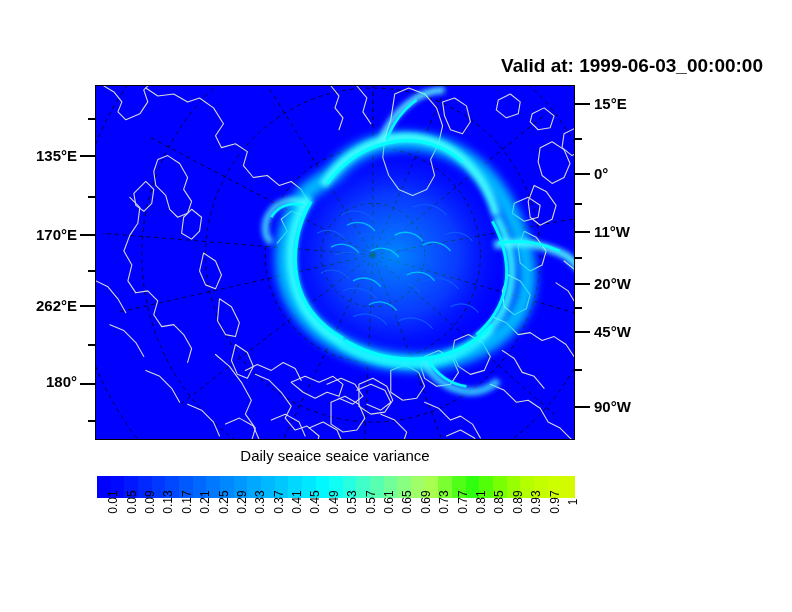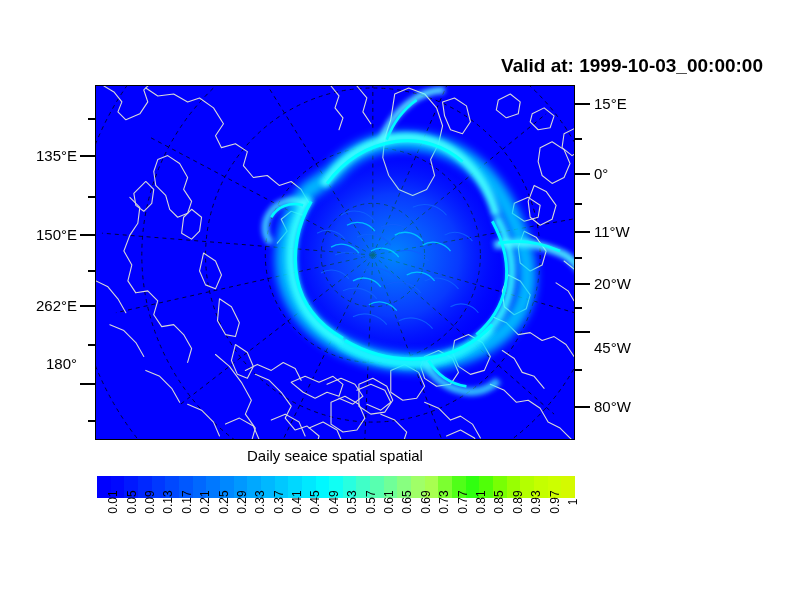--- a/index.html
+++ b/index.html
@@ -59,20 +59,21 @@
   .tick.major-left  { left: 80px;  width: 15px; }
   .tick.minor-left  { left: 88px;  width: 7px;  }
   .tick.major-right { left: 575px; width: 15px; }
   .tick.minor-right { left: 575px; width: 7px;  }
 
   .axis-label {
     position: absolute;
     font-size: 15px;
     white-space: nowrap;
     line-height: 1;
+    font-weight: bold;
   }
   .axis-label.left  { right: 715px; text-align: right; }
   .axis-label.right { left: 594px;  text-align: left;  }
 
   
   #caption {
     position: absolute;
     left: 95px;
     top: 447px;
     width: 480px;
@@ -115,21 +116,21 @@
     font-size: 12px;
     white-space: nowrap;
     transform: translateX(-50%) rotate(-90deg);
     transform-origin: center top;
     display: block;
   }
 </style>
 </head>
 <body>
 
-<div id="title">Valid at: 1999-10-03_00:00:00</div>
+<div id="title">Valid at: 1999-06-03_00:00:00</div>
 
 <div id="map-panel">
   <svg id="map-svg" viewBox="0 0 480 355" preserveAspectRatio="none">
     <defs>
       <radialGradient id="iceGlow" cx="0.5" cy="0.5" r="0.5">
         <stop offset="0%" stop-color="#00FFFF" stop-opacity="0.95"></stop>
         <stop offset="55%" stop-color="#20E8FF" stop-opacity="0.45"></stop>
         <stop offset="100%" stop-color="#0020FF" stop-opacity="0"></stop>
       </radialGradient>
       <filter id="soft" x="-30%" y="-30%" width="160%" height="160%">
@@ -319,44 +320,44 @@
 <div class="tick major-left" style="top:234px"></div>
 <div class="tick major-left" style="top:305px"></div>
 <div class="tick major-left" style="top:383px"></div>
 <div class="tick minor-left" style="top:118px"></div>
 <div class="tick minor-left" style="top:196px"></div>
 <div class="tick minor-left" style="top:270px"></div>
 <div class="tick minor-left" style="top:344px"></div>
 <div class="tick minor-left" style="top:420px"></div>
 
 <div class="axis-label left" style="top:148px">135°E</div>
-<div class="axis-label left" style="top:227px">150°E</div>
+<div class="axis-label left" style="top:227px">170°E</div>
 <div class="axis-label left" style="top:298px">262°E</div>
-<div class="axis-label left" style="top:356px">180°</div>
+<div class="axis-label left" style="top:374px">180°</div>
 
 <div class="tick major-right" style="top:103px"></div>
 <div class="tick major-right" style="top:173px"></div>
 <div class="tick major-right" style="top:231px"></div>
 <div class="tick major-right" style="top:283px"></div>
 <div class="tick major-right" style="top:331px"></div>
 <div class="tick major-right" style="top:406px"></div>
 <div class="tick minor-right" style="top:138px"></div>
 <div class="tick minor-right" style="top:203px"></div>
 <div class="tick minor-right" style="top:257px"></div>
 <div class="tick minor-right" style="top:307px"></div>
 <div class="tick minor-right" style="top:369px"></div>
 
 <div class="axis-label right" style="top:96px">15°E</div>
 <div class="axis-label right" style="top:166px">0°</div>
 <div class="axis-label right" style="top:224px">11°W</div>
 <div class="axis-label right" style="top:276px">20°W</div>
-<div class="axis-label right" style="top:340px">45°W</div>
-<div class="axis-label right" style="top:399px">80°W</div>
-
-<div id="caption">Daily seaice spatial spatial</div>
+<div class="axis-label right" style="top:324px">45°W</div>
+<div class="axis-label right" style="top:399px">90°W</div>
+
+<div id="caption">Daily seaice seaice variance</div>
 
 <div id="colorbar">
     <div class="swatch" style="background: rgb(0, 0, 255);"></div>
     <div class="swatch" style="background: rgb(0, 8, 255);"></div>
     <div class="swatch" style="background: rgb(0, 24, 255);"></div>
     <div class="swatch" style="background: rgb(0, 40, 255);"></div>
     <div class="swatch" style="background: rgb(0, 56, 255);"></div>
     <div class="swatch" style="background: rgb(0, 72, 255);"></div>
     <div class="swatch" style="background: rgb(0, 88, 255);"></div>
     <div class="swatch" style="background: rgb(0, 104, 255);"></div>

